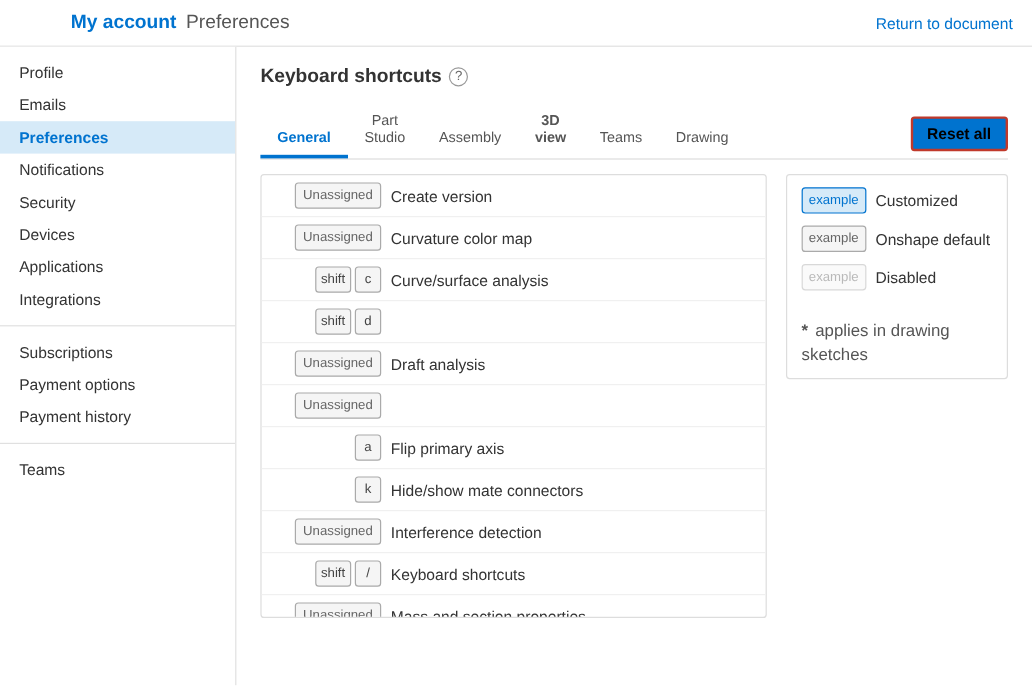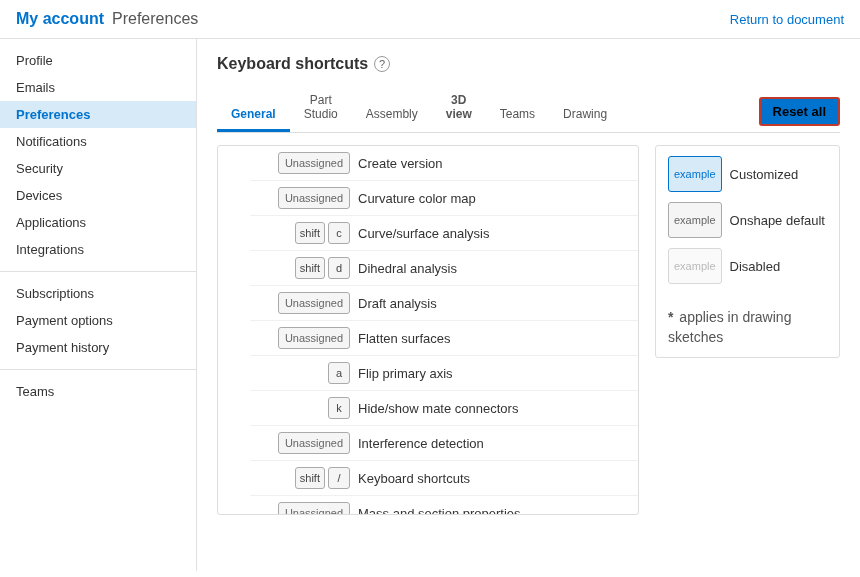--- a/index.html
+++ b/index.html
@@ -7,21 +7,21 @@
 
     
     .header {
       display: flex;
       align-items: center;
       justify-content: space-between;
       padding: 10px 16px;
       border-bottom: 1px solid #e0e0e0;
       background: #fff;
     }
-    .header-left { display: flex; align-items: flex-end; gap: 8px; }
+    .header-left { display: flex; align-items: flex-end; gap: 8px; margin-left: 43px; }
     .header-title-main { font-size: 16px; font-weight: bold; color: #0073cf; }
     .header-title-sub { font-size: 16px; color: #555; }
     .header-link { color: #0073cf; font-size: 13px; text-decoration: none; cursor: pointer; }
 
     
     .layout { display: flex; height: calc(577px - 45px); }
 
     
     .sidebar {
       width: 197px;
@@ -119,21 +119,20 @@
     }
 
     
     .shortcuts-panel {
       flex: 1;
       border: 1px solid #ddd;
       border-radius: 3px;
       overflow-y: scroll;
       max-height: 370px;
       position: relative;
-      padding-left: 32px;
     }
     .shortcut-row {
       display: flex;
       align-items: center;
       padding: 6px 10px;
       border-bottom: 1px solid #f0f0f0;
       gap: 8px;
     }
     .shortcut-row:last-child { border-bottom: none; }
     .shortcut-keys {
@@ -187,21 +186,21 @@
       display: flex;
       align-items: center;
       gap: 8px;
       margin-bottom: 10px;
     }
     .legend-item:last-of-type { margin-bottom: 0; }
     .legend-example {
       display: inline-flex;
       align-items: center;
       justify-content: center;
-      height: 36px;
+      height: 22px;
       border: 1px solid #aaa;
       border-radius: 3px;
       background: #f5f5f5;
       font-size: 11px;
       padding: 0 5px;
       color: #666;
       min-width: 52px;
     }
     .legend-example.customized {
       border-color: #0073cf;
@@ -297,33 +296,31 @@
                 <span class="key-badge">shift</span>
                 <span class="key-badge">c</span>
               </div>
               <span class="shortcut-label">Curve/surface analysis</span>
             </div>
             <div class="shortcut-row">
               <div class="shortcut-keys">
                 <span class="key-badge">shift</span>
                 <span class="key-badge">d</span>
               </div>
-              <span class="shortcut-label">Dihedral analysis</span>
             </div>
             <div class="shortcut-row">
               <div class="shortcut-keys">
                 <span class="key-unassigned">Unassigned</span>
               </div>
               <span class="shortcut-label">Draft analysis</span>
             </div>
             <div class="shortcut-row">
               <div class="shortcut-keys">
                 <span class="key-unassigned">Unassigned</span>
               </div>
-              <span class="shortcut-label">Flatten surfaces</span>
             </div>
             <div class="shortcut-row">
               <div class="shortcut-keys">
                 <span class="key-badge">a</span>
               </div>
               <span class="shortcut-label">Flip primary axis</span>
             </div>
             <div class="shortcut-row">
               <div class="shortcut-keys">
                 <span class="key-badge">k</span>

